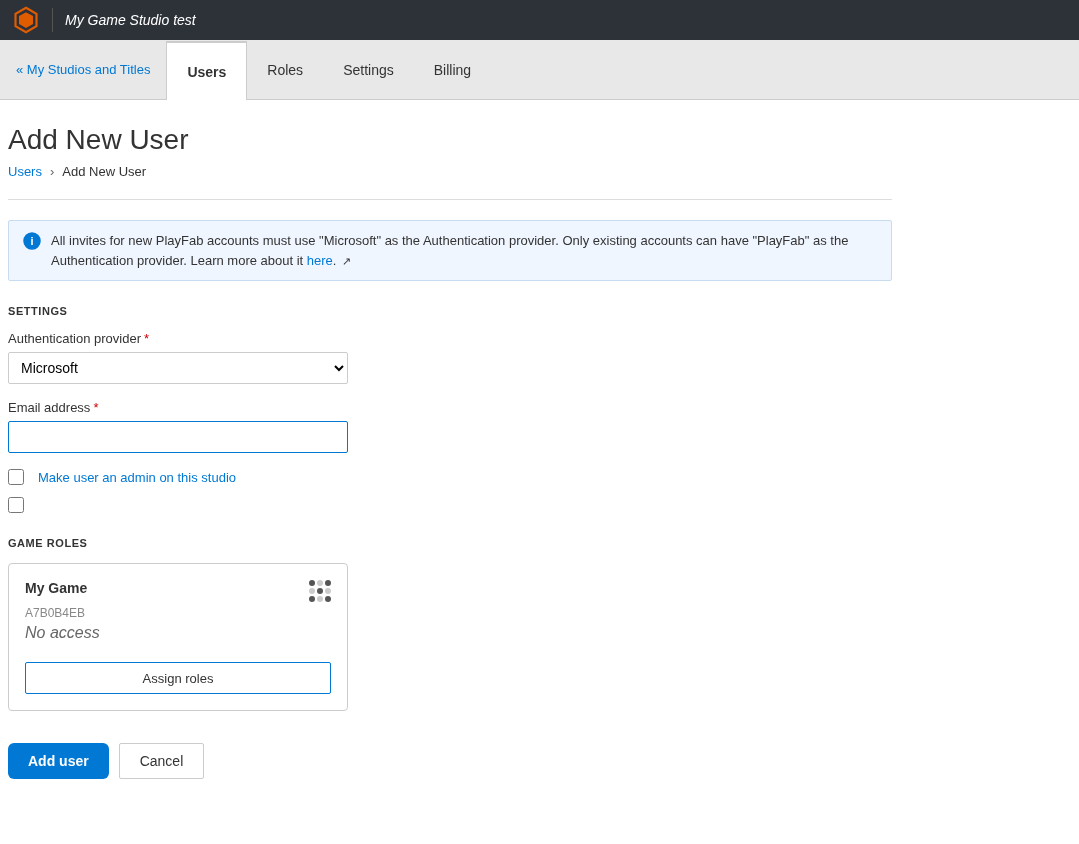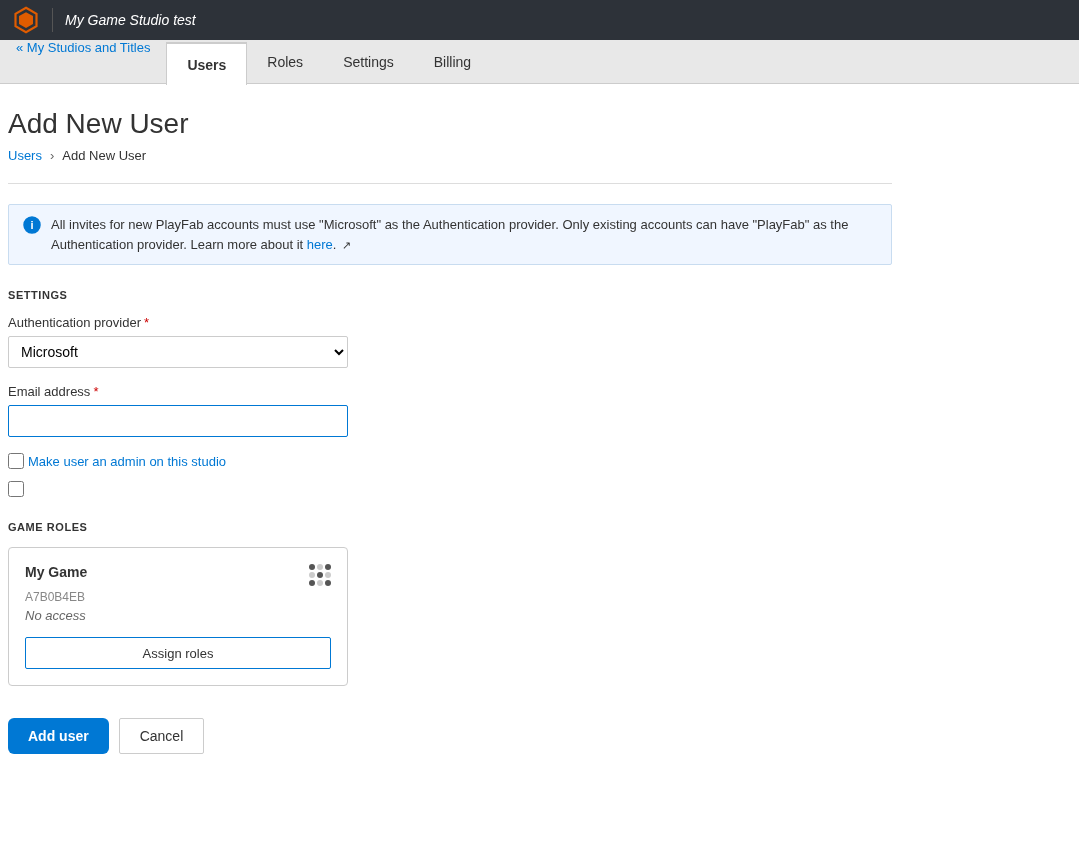--- a/index.html
+++ b/index.html
@@ -26,23 +26,23 @@
     }
     .header-title {
       color: #fff;
       font-size: 14px;
     }
 
     
     .nav-bar {
       background: #e8e8e8;
       display: flex;
-      align-items: flex-start;
+      align-items: center;
       border-bottom: 1px solid #ccc;
-      height: 44px;
+      height: 60px;
     }
     .nav-back {
       display: flex;
       align-items: center;
       padding: 0 16px;
       color: #0078d4;
       font-size: 13px;
       cursor: pointer;
       text-decoration: none;
       white-space: nowrap;
@@ -172,21 +172,21 @@
       font-size: 14px;
       background: #fff;
       cursor: pointer;
       appearance: auto;
     }
 
     
     .checkbox-group {
       display: flex;
       align-items: center;
-      gap: 4px;
+      gap: 14px;
       margin-bottom: 12px;
     }
     .checkbox-group input[type="checkbox"] {
       width: 16px;
       height: 16px;
       cursor: pointer;
       border: 1px solid #666;
       border-radius: 2px;
     }
     .checkbox-label {
@@ -231,24 +231,24 @@
       border-radius: 50%;
       background: #ccc;
     }
     .game-icon-dot.active { background: #555; }
     .game-id {
       font-size: 12px;
       color: #888;
       margin-bottom: 4px;
     }
     .game-access {
-      font-size: 13px;
+      font-size: 16px;
       color: #666;
       font-style: italic;
-      margin-bottom: 14px;
+      margin-bottom: 20px;
     }
     .assign-roles-btn {
       width: 100%;
       height: 32px;
       border: 1px solid #0078d4;
       background: #fff;
       color: #333;
       font-size: 13px;
       font-weight: 400;
       cursor: pointer;

